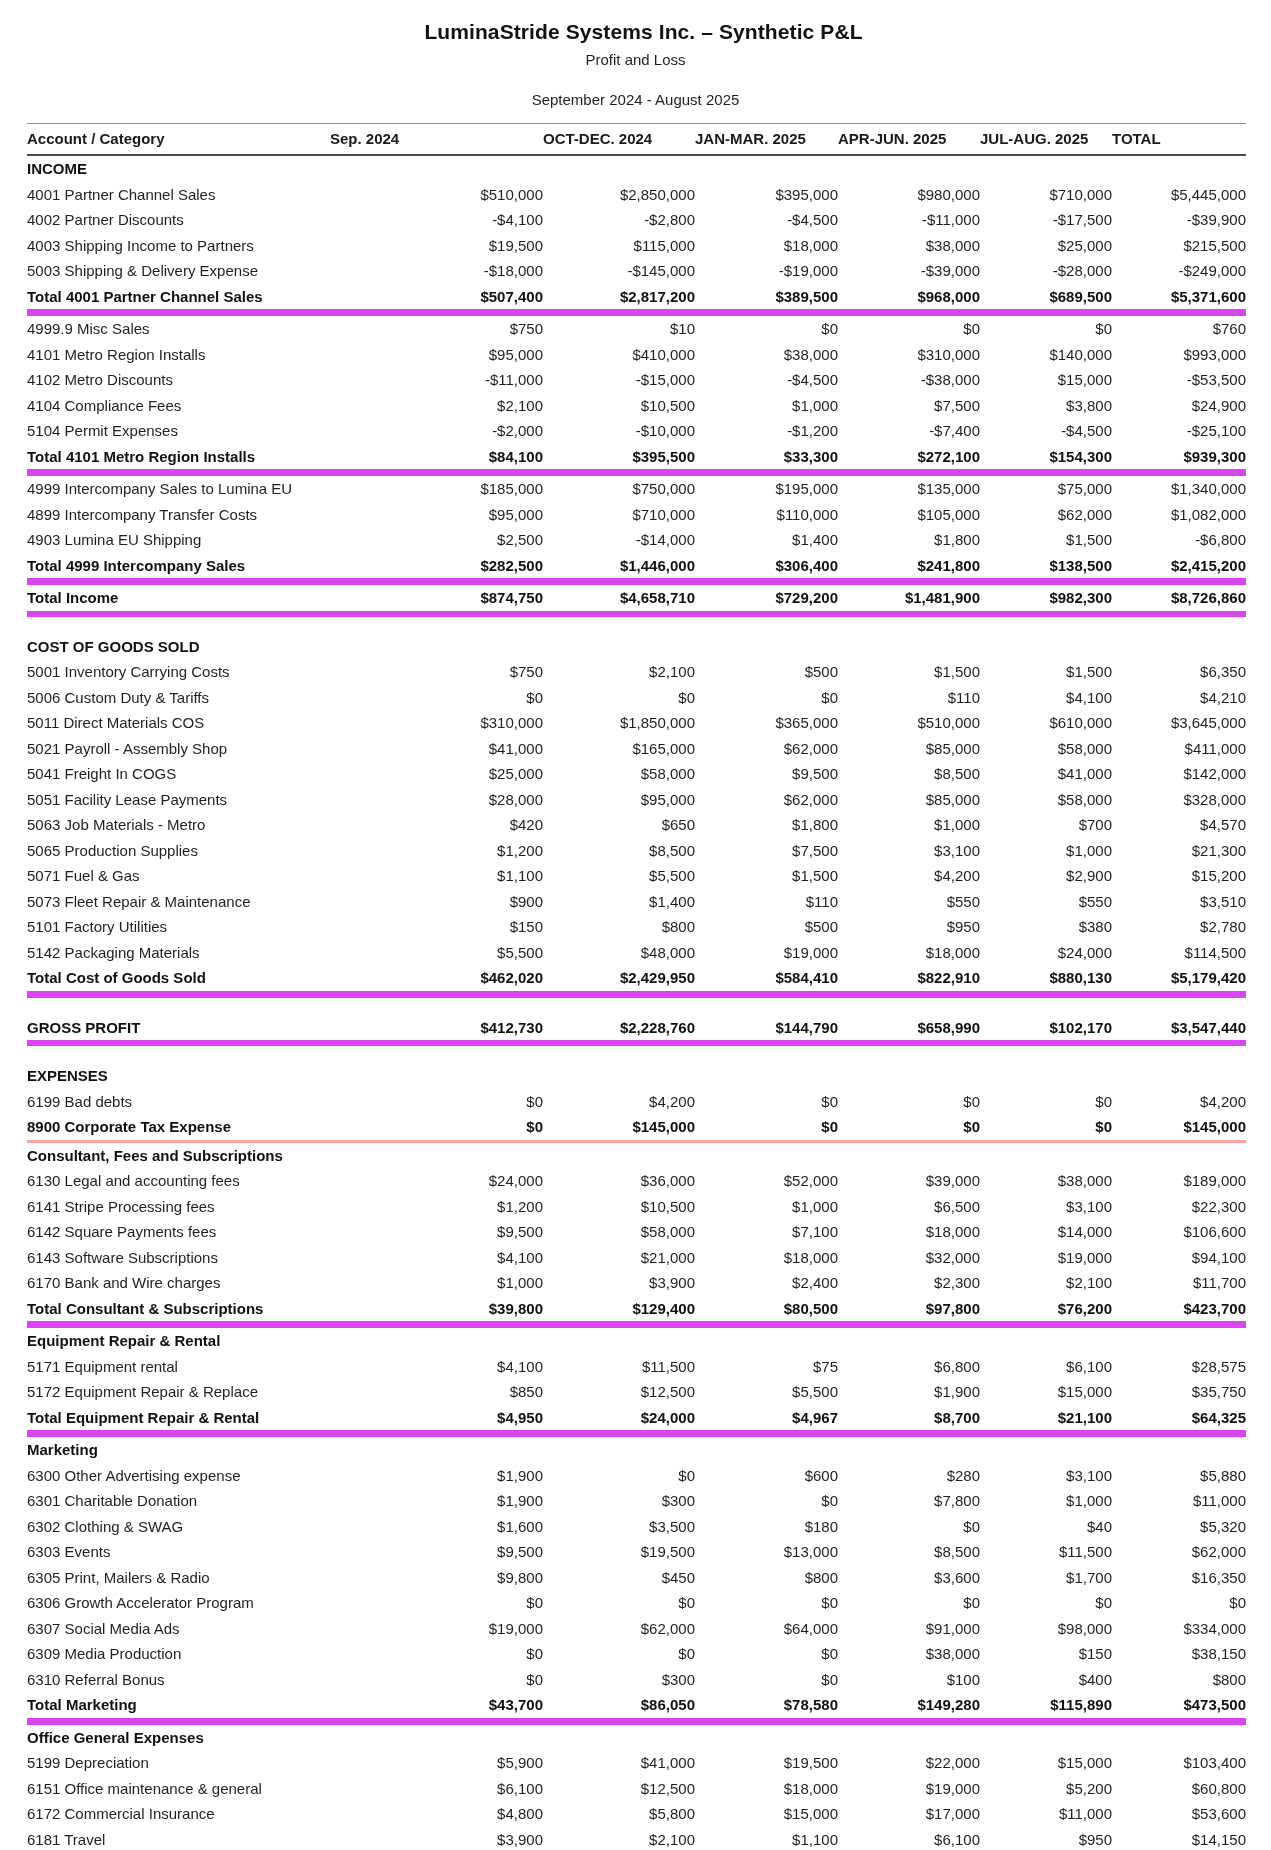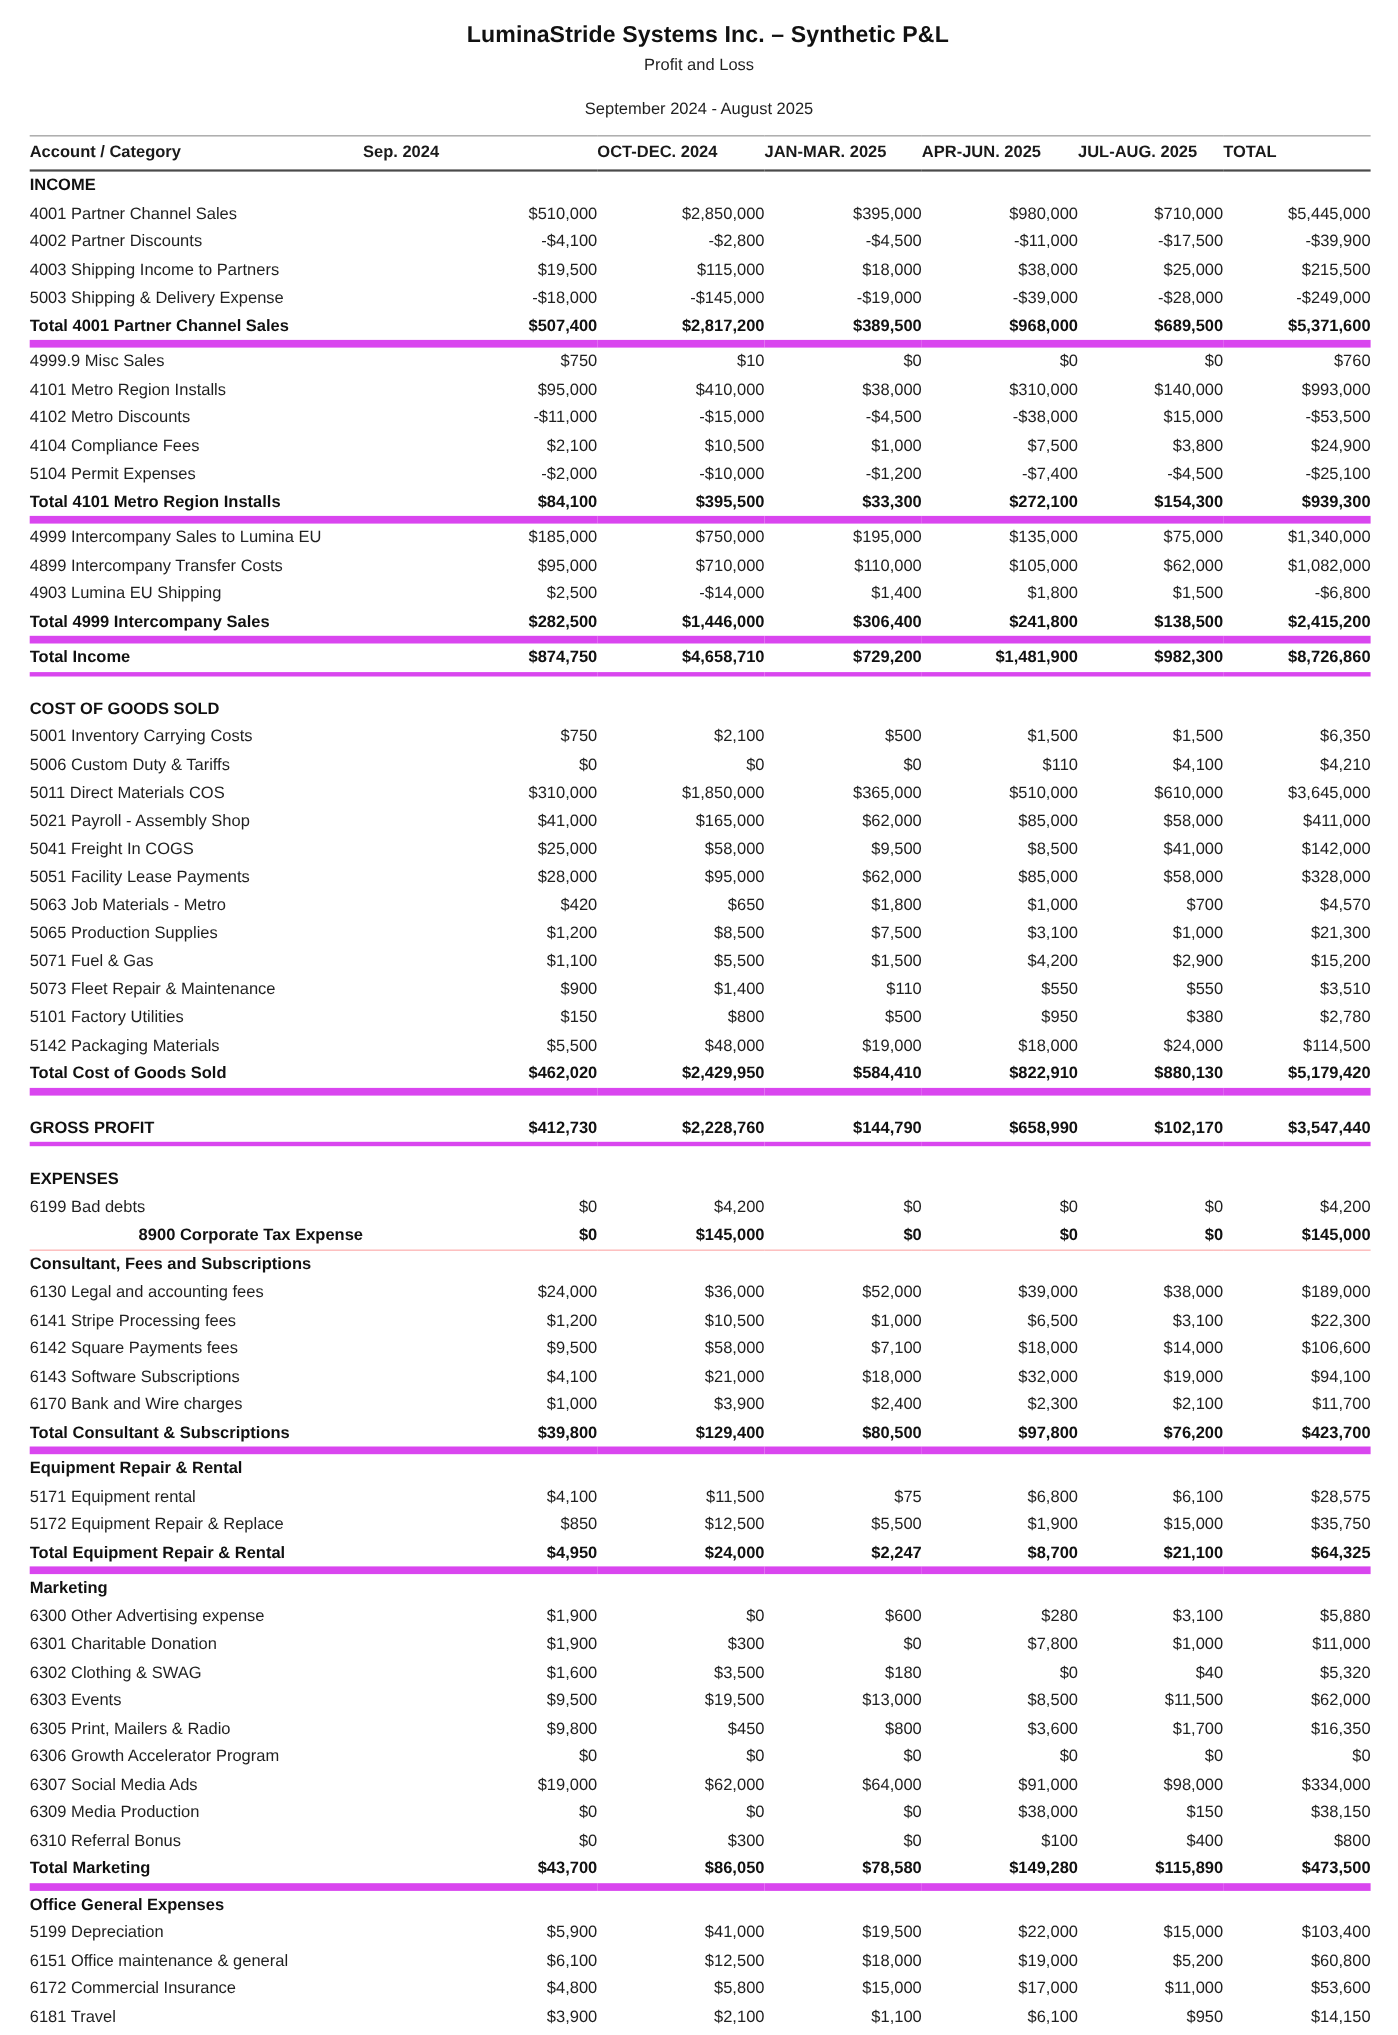--- a/index.html
+++ b/index.html
@@ -55,22 +55,22 @@
     padding: 3px 0;
     line-height: 19.5px;
     white-space: nowrap;
     overflow: hidden;
   }
   td.lbl { text-align: left; }
   td.num { text-align: right; }
   tr.section td, tr.subsection td { font-weight: bold; color: #111; }
   tr.total td, tr.grand td, tr.boldrow td { font-weight: bold; color: #111; }
   tr.total td { border-bottom: 7px solid #d946ef; }
-  tr.boldrow td { border-bottom: 1px solid #fca5a5; text-align: right; }
-  tr.grand td { border-bottom: 4px solid #d946ef; }
+  tr.boldrow td { border-bottom: 3px solid #fca5a5; }
+  tr.grand td { border-bottom: 6px solid #d946ef; }
   tr.gap td { padding-top: 20px; }
 </style>
 </head>
 <body>
 
 <div class="report-header">
   <div class="report-title">LuminaStride Systems Inc. – Synthetic P&amp;L</div>
   <div class="report-subtitle">Profit and Loss</div>
   <div class="report-period">September 2024 - August 2025</div>
 </div>
@@ -499,21 +499,21 @@
         <td class="num">$12,500</td>
         <td class="num">$5,500</td>
         <td class="num">$1,900</td>
         <td class="num">$15,000</td>
         <td class="num">$35,750</td>
       </tr>
       <tr class="total">
         <td class="lbl">Total Equipment Repair &amp; Rental</td>
         <td class="num">$4,950</td>
         <td class="num">$24,000</td>
-        <td class="num">$2,247</td>
+        <td class="num">$4,967</td>
         <td class="num">$8,700</td>
         <td class="num">$21,100</td>
         <td class="num">$64,325</td>
       </tr>
       <tr class="subsection">
         <td class="lbl">Marketing</td>
         <td class="num"></td>
         <td class="num"></td>
         <td class="num"></td>
         <td class="num"></td>

